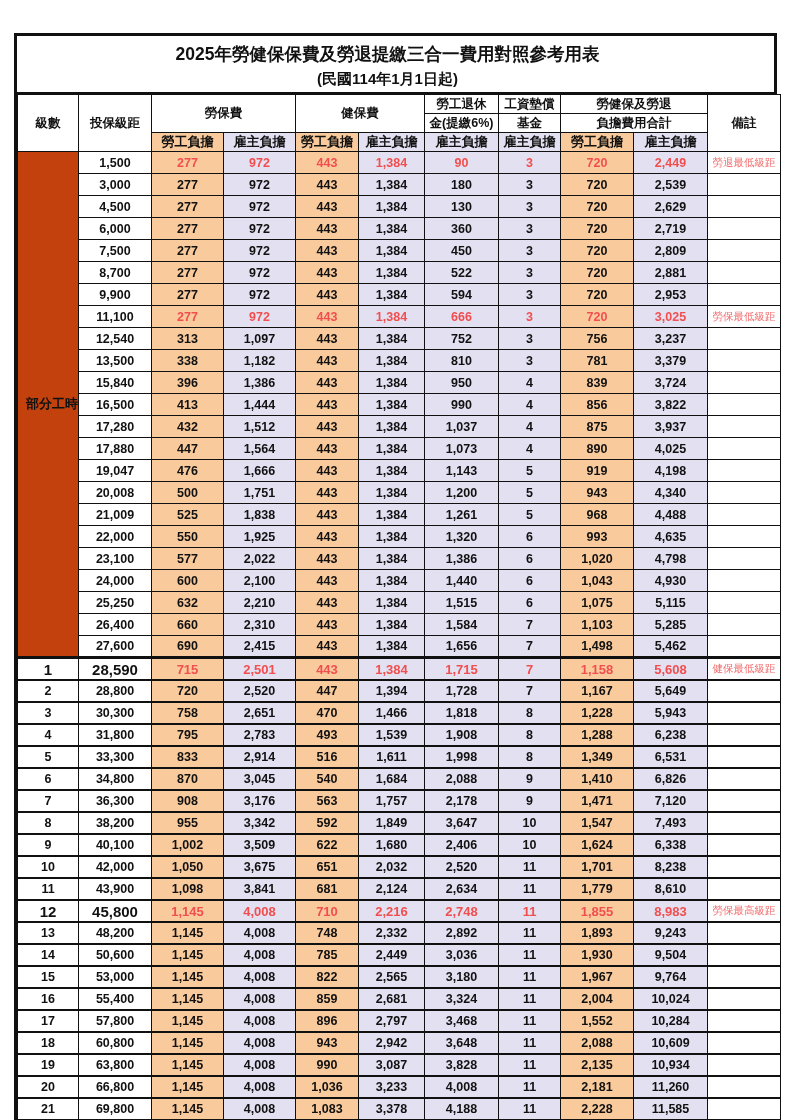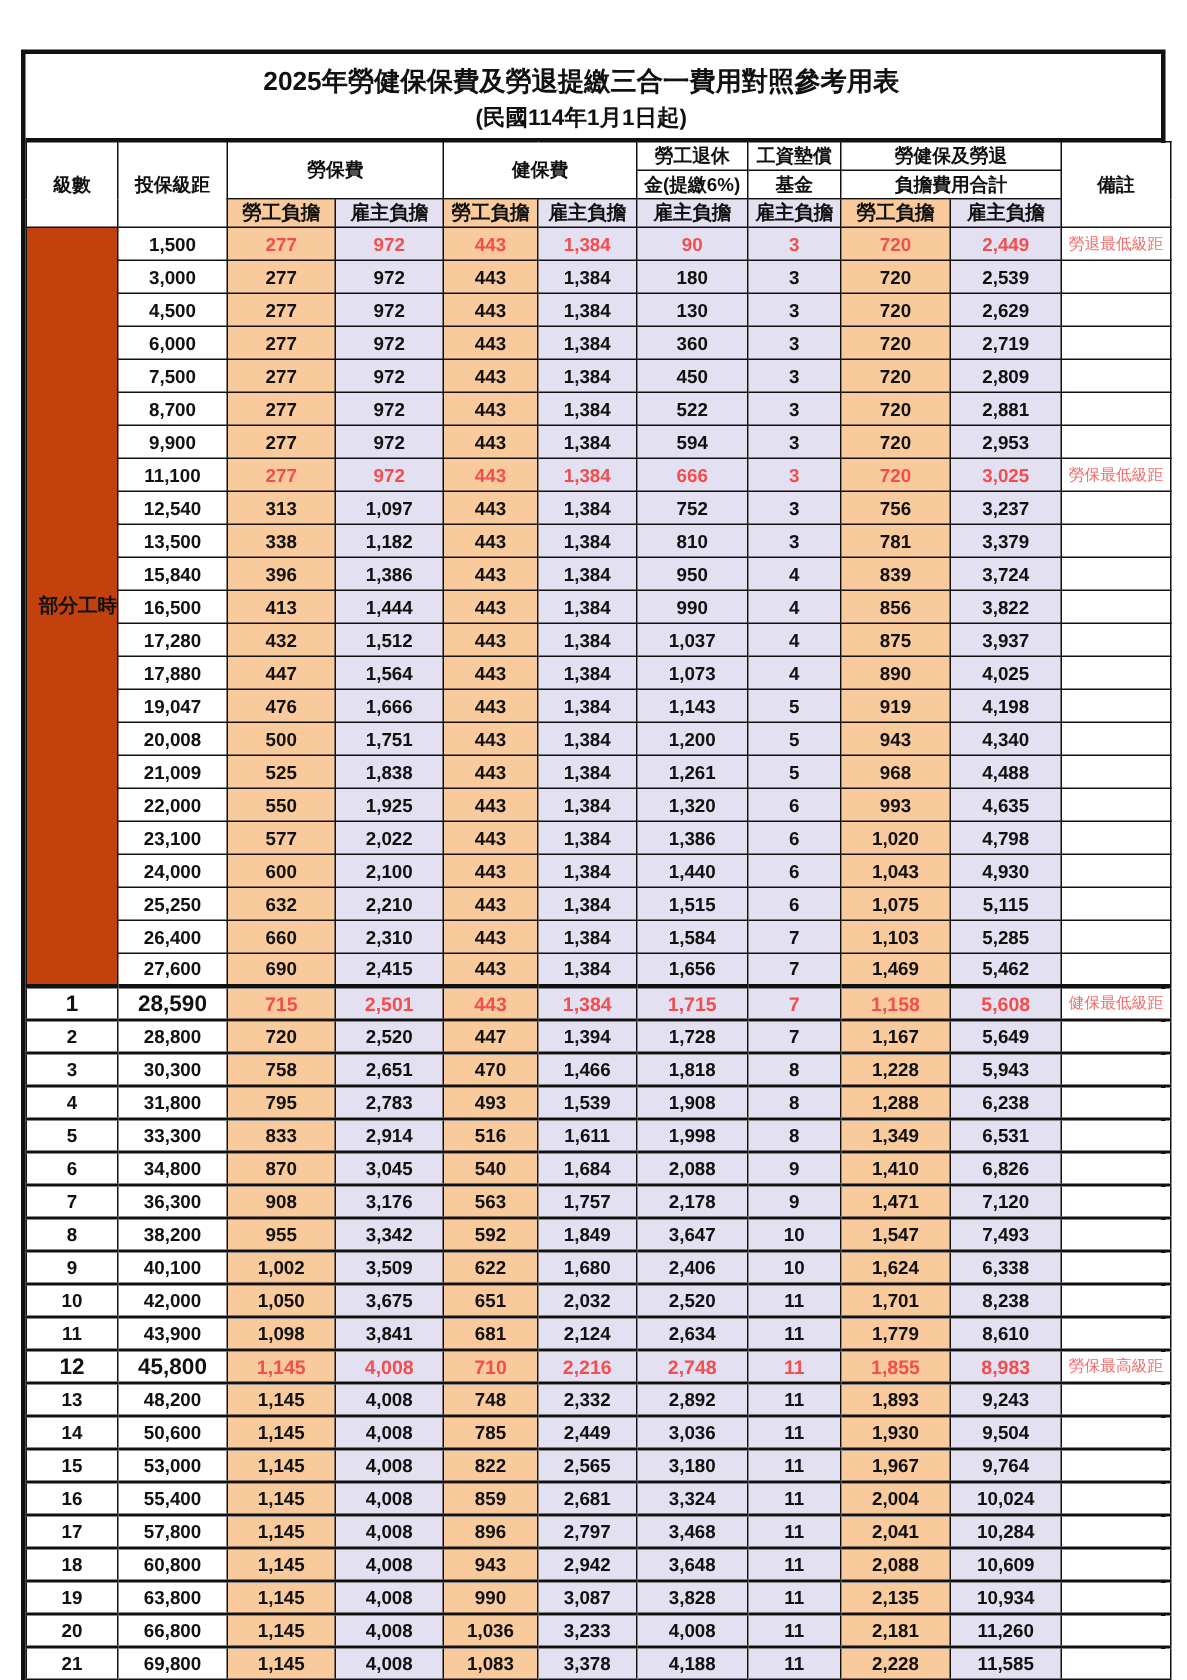--- a/index.html
+++ b/index.html
@@ -353,21 +353,21 @@
           <td class="remark-cell"></td>
         </tr>
         <tr class="pt-row">
           <td class="bracket-cell">27,600</td>
           <td class="value-cell bg-emp">690</td>
           <td class="value-cell bg-er">2,415</td>
           <td class="value-cell bg-emp">443</td>
           <td class="value-cell bg-er">1,384</td>
           <td class="value-cell bg-er">1,656</td>
           <td class="value-cell bg-er">7</td>
-          <td class="value-cell bg-emp">1,469</td>
+          <td class="value-cell bg-emp">1,498</td>
           <td class="value-cell bg-er">5,462</td>
           <td class="remark-cell"></td>
         </tr>
         <tr class="num-row red-row big-row sect-start">
           <td class="level-cell">1</td>
           <td class="bracket-cell">28,590</td>
           <td class="value-cell bg-emp">715</td>
           <td class="value-cell bg-er">2,501</td>
           <td class="value-cell bg-emp">443</td>
           <td class="value-cell bg-er">1,384</td>
@@ -574,21 +574,21 @@
         </tr>
         <tr class="num-row">
           <td class="level-cell">17</td>
           <td class="bracket-cell">57,800</td>
           <td class="value-cell bg-emp">1,145</td>
           <td class="value-cell bg-er">4,008</td>
           <td class="value-cell bg-emp">896</td>
           <td class="value-cell bg-er">2,797</td>
           <td class="value-cell bg-er">3,468</td>
           <td class="value-cell bg-er">11</td>
-          <td class="value-cell bg-emp">2,041</td>
+          <td class="value-cell bg-emp">1,552</td>
           <td class="value-cell bg-er">10,284</td>
           <td class="remark-cell"></td>
         </tr>
         <tr class="num-row">
           <td class="level-cell">18</td>
           <td class="bracket-cell">60,800</td>
           <td class="value-cell bg-emp">1,145</td>
           <td class="value-cell bg-er">4,008</td>
           <td class="value-cell bg-emp">943</td>
           <td class="value-cell bg-er">2,942</td>

